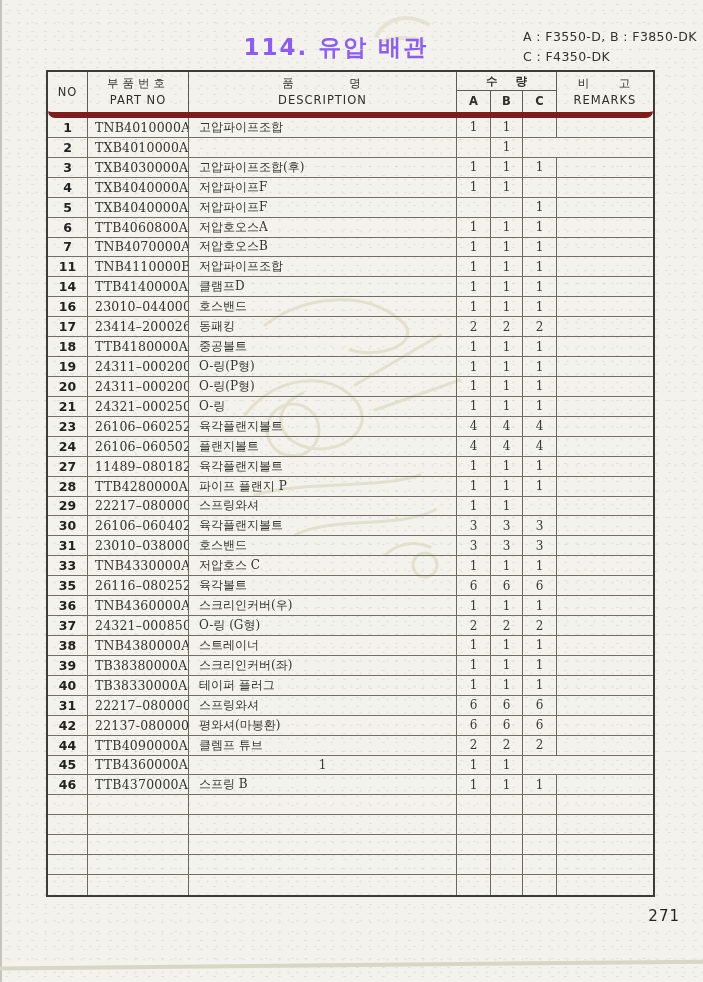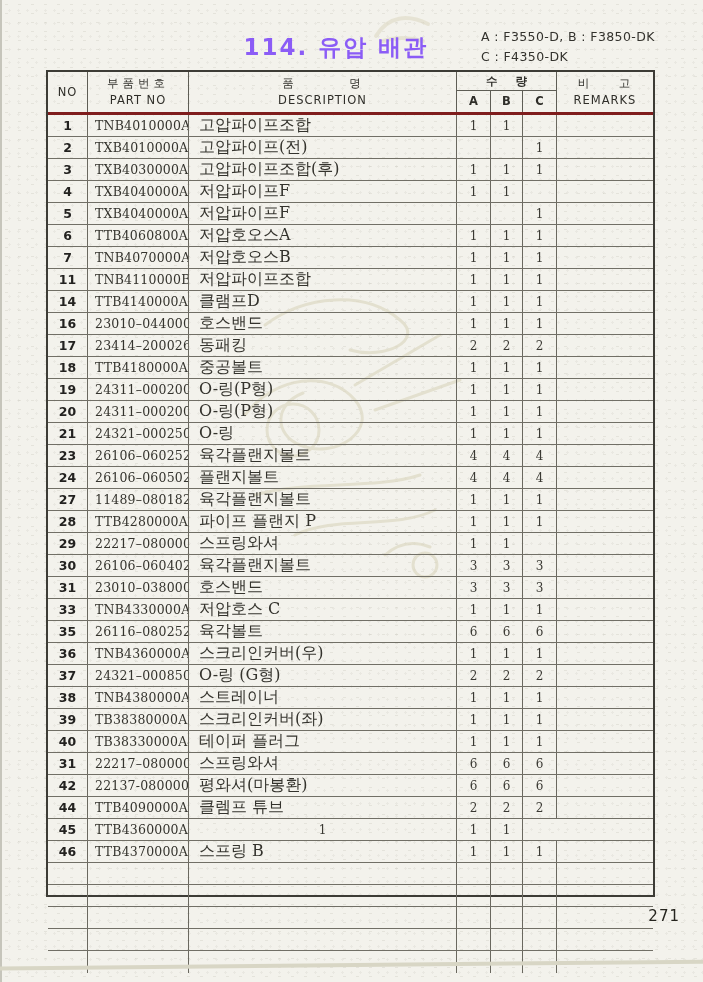--- a/index.html
+++ b/index.html
@@ -22,33 +22,33 @@
     background:#d8d6c5; transform:rotate(-0.55deg); }
 
   .title {
     position:absolute; top:8px; left:0; width:672px; text-align:center;
     font-size:23px; font-weight:bold; letter-spacing:2px; color:#8b5cf6;margin-top:24px;
   }
   .models {
     position:absolute; top:27px; left:481px; font-size:12.5px; line-height:1.6;
     letter-spacing:0.4px; color:#33322d;
   }
-  .models div { white-space:pre; }
+  .models div { white-space:pre;margin-left:42px; }
 
   .bleed { position:absolute; pointer-events:none; }
 
   .table-wrap {
     position:absolute; left:46px; top:70px; width:609px; height:827px;
     border:2px solid #3d3c36; box-sizing:border-box;
     display:flex; flex-direction:column;
   }
   .thead {
     display:grid; grid-template-columns:40px 101px 268px 34px 32px 34px 1fr;
-    height:40px; flex:0 0 40px; border-bottom:3px solid #7f1d1d;
-    font-size:11.5px; color:#2f2e29;
+    height:40px; flex:0 0 40px; border-bottom:6px solid #7f1d1d;
+    font-size:11.5px; color:#2f2e29;border-radius:7px;
   }
   .th {
     border-right:1px solid #5e5d55; box-sizing:border-box;
     display:flex; flex-direction:column; align-items:center; justify-content:center;
     line-height:1.45; letter-spacing:1px;
   }
   .th .kr { letter-spacing:4px; white-space:pre; }
   .th-qty { padding:0; justify-content:stretch; letter-spacing:0;font-weight:bold; }
   .qty-top {
     height:19px; border-bottom:1px solid #5e5d55; width:100%; box-sizing:border-box;
@@ -69,21 +69,21 @@
     display:grid; grid-template-columns:40px 101px 268px 34px 32px 34px 1fr;
     border-bottom:1px solid #716f66; box-sizing:border-box;
   }
   .tr:last-child { border-bottom:none; }
   .td {
     border-right:1px solid #6a685f; box-sizing:border-box;
     display:flex; align-items:center; overflow:hidden; white-space:nowrap;
   }
   .td.no   { justify-content:center; font-weight:bold; font-size:12.5px; color:#232220; }
   .td.part { padding-left:7px; font-family:"DejaVu Serif", serif; font-size:12.5px; letter-spacing:0.2px; color:#34332d; }
-  .td.desc { padding-left:10px; font-family:"DejaVu Serif", serif; font-size:16px; color:#34332d; }
+  .td.desc { padding-left:10px; font-family:"DejaVu Serif", serif; font-size:12px; color:#34332d; }
   .td.qty  { justify-content:center; font-family:"DejaVu Serif", serif; font-size:12px; color:#3a3933; }
   .td.remarks { border-right:none; }
 
   .page-number {
     position:absolute; top:907px; left:0; width:680px; text-align:right;
     font-size:15px; letter-spacing:1px; color:#26251f;
   }
 </style>
 </head>
 <body>
@@ -149,21 +149,20 @@
     <div class="td desc">고압파이프조합</div>
     <div class="td qty">1</div>
     <div class="td qty">1</div>
     <div class="td qty"></div>
     <div class="td remarks"></div>
   </div>
 
   <div class="tr">
     <div class="td no">2</div>
     <div class="td part">TXB4010000A2</div>
-    <div class="td desc">고압파이프(전)</div>
     <div class="td qty"></div>
     <div class="td qty"></div>
     <div class="td qty">1</div>
     <div class="td remarks"></div>
   </div>
 
   <div class="tr">
     <div class="td no">3</div>
     <div class="td part">TXB4030000A2</div>
     <div class="td desc">고압파이프조합(후)</div>

